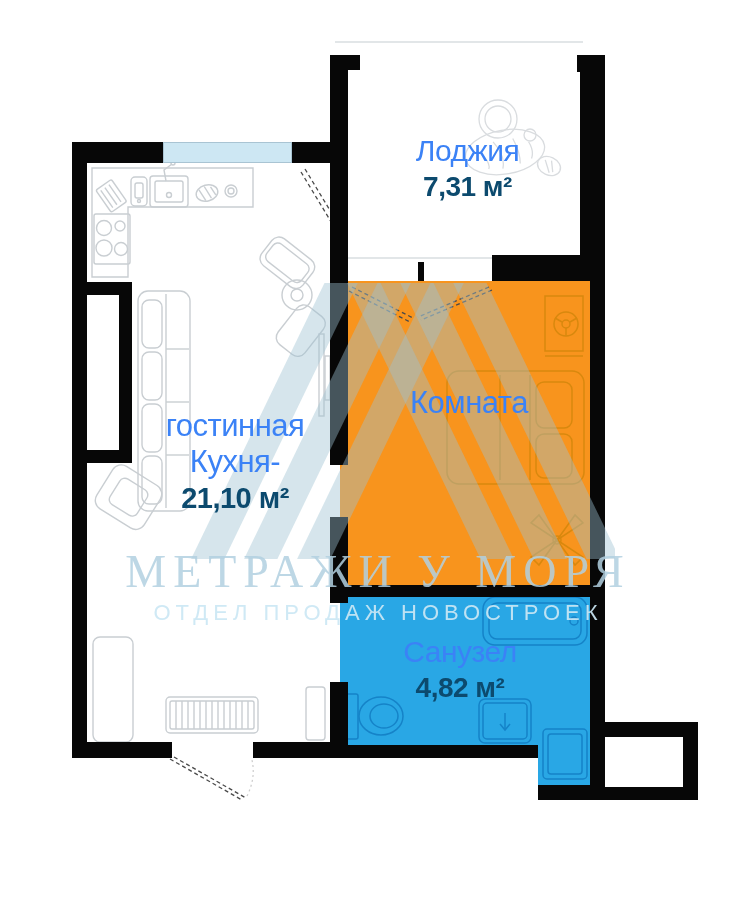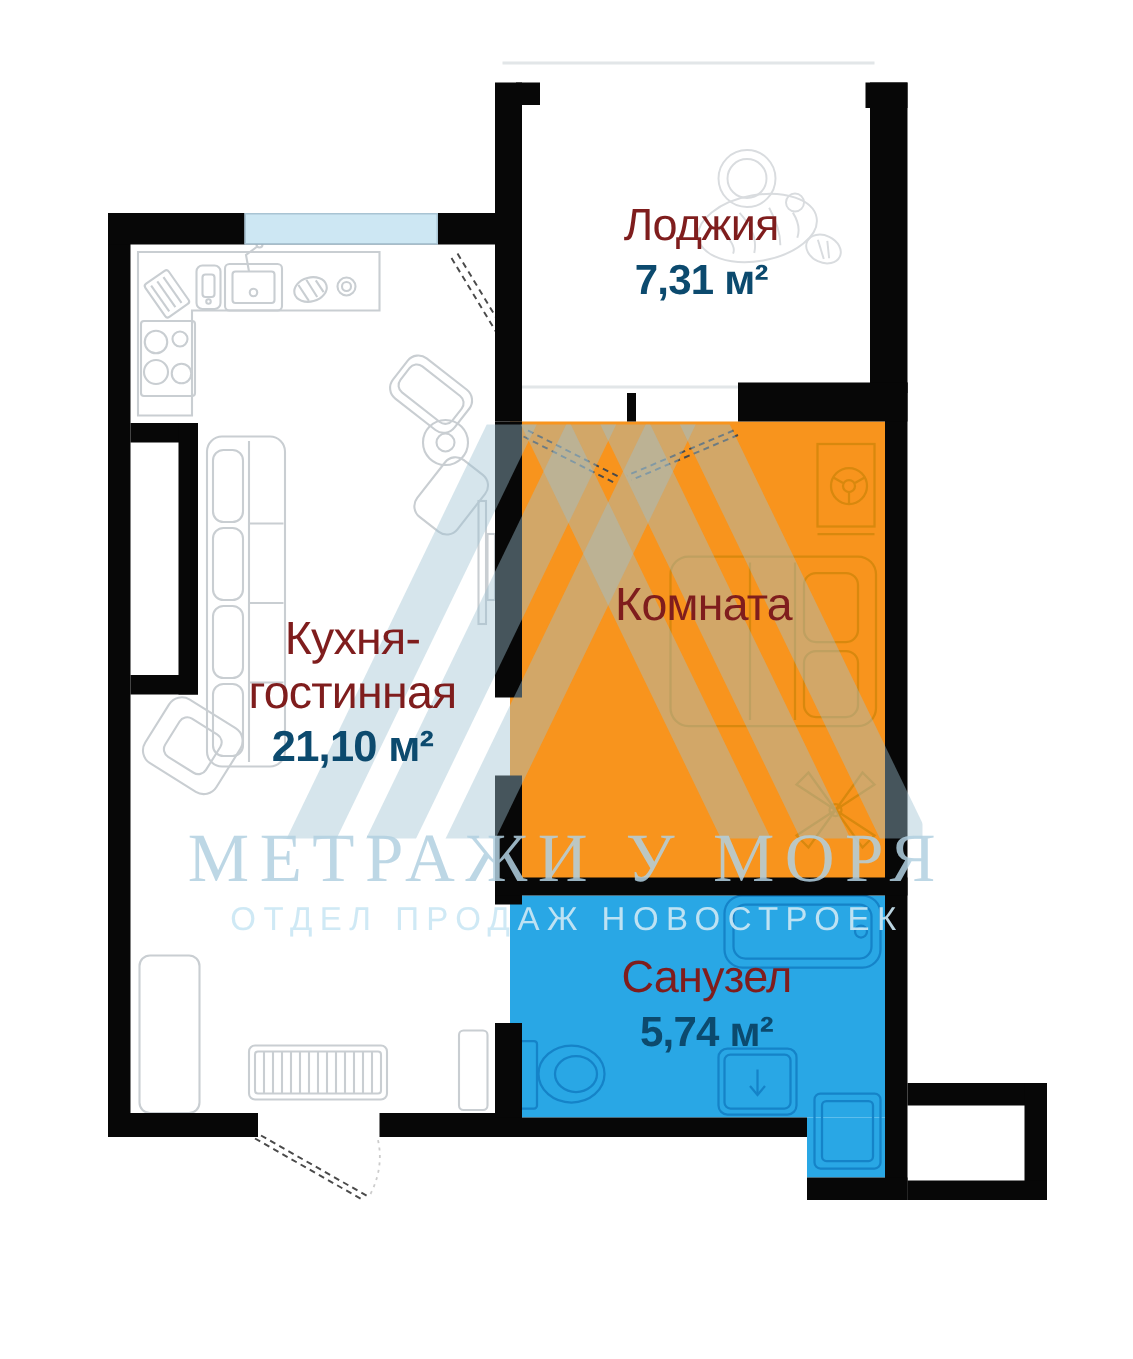--- a/index.html
+++ b/index.html
@@ -4,21 +4,21 @@
 <style>
   html,body{margin:0;padding:0;background:#fff;}
   #plan{position:relative;width:755px;height:906px;background:#ffffff;overflow:hidden;
         font-family:"Liberation Sans", sans-serif;}
   .fill{position:absolute;}
   .w{position:absolute;background:#070707;z-index:30;}
   .room-fill{z-index:1;}
   svg.sketch{position:absolute;left:0;top:0;z-index:10;}
   svg.wm{position:absolute;left:0;top:0;z-index:40;pointer-events:none;}
   .label{position:absolute;z-index:50;text-align:center;color:#2e3536;}
-  .rname{font-size:31px;letter-spacing:-0.5px;line-height:36px;color:#7f1d1d;}
+  .rname{font-size:31px;letter-spacing:-0.5px;line-height:36px;color:#3b82f6;}
   .rarea{font-size:29px;font-weight:bold;letter-spacing:-0.5px;line-height:36px;color:#0c4a6e;}
   .label.loggia .rname{font-size:30px;}
   .label.loggia .rarea{font-size:28px;}
   .label.bath .rname{font-size:30px;}
   .label.bath .rarea{font-size:28px;}
   .window{position:absolute;background:#cde7f3;border:1px solid #a9c4d3;box-sizing:border-box;z-index:31;}
   .wm-title{font-family:"Liberation Serif", serif;font-size:46px;letter-spacing:7px;
             fill:rgba(177,208,224,0.85);text-anchor:middle;}
   .wm-sub{font-family:"Liberation Sans", sans-serif;font-size:22px;letter-spacing:5px;
           fill:rgba(203,231,244,0.92);text-anchor:middle;}
@@ -233,25 +233,25 @@
     </g>
     <text x="378" y="587" class="wm-title">МЕТРАЖИ У МОРЯ</text>
     <text x="378" y="620" class="wm-sub">ОТДЕЛ ПРОДАЖ НОВОСТРОЕК</text>
   </svg>
 
   <div class="label loggia" style="left:355px;top:133px;width:225px;">
     <div class="rname">Лоджия</div>
     <div class="rarea">7,31 м²</div>
   </div>
   <div class="label kitchen" style="left:115px;top:408px;width:240px;">
+    <div class="rname">гостинная</div>
     <div class="rname">Кухня-</div>
-    <div class="rname">гостинная</div>
     <div class="rarea">21,10 м²</div>
   </div>
   <div class="label room" style="left:354px;top:385px;width:230px;">
     <div class="rname">Комната</div>
   </div>
-  <div class="label bath" style="left:356px;top:634px;width:230px;">
+  <div class="label bath" style="left:345px;top:634px;width:230px;">
     <div class="rname">Санузел</div>
-    <div class="rarea">5,74 м²</div>
+    <div class="rarea">4,82 м²</div>
   </div>
 
 </div>
 
 </body></html>

